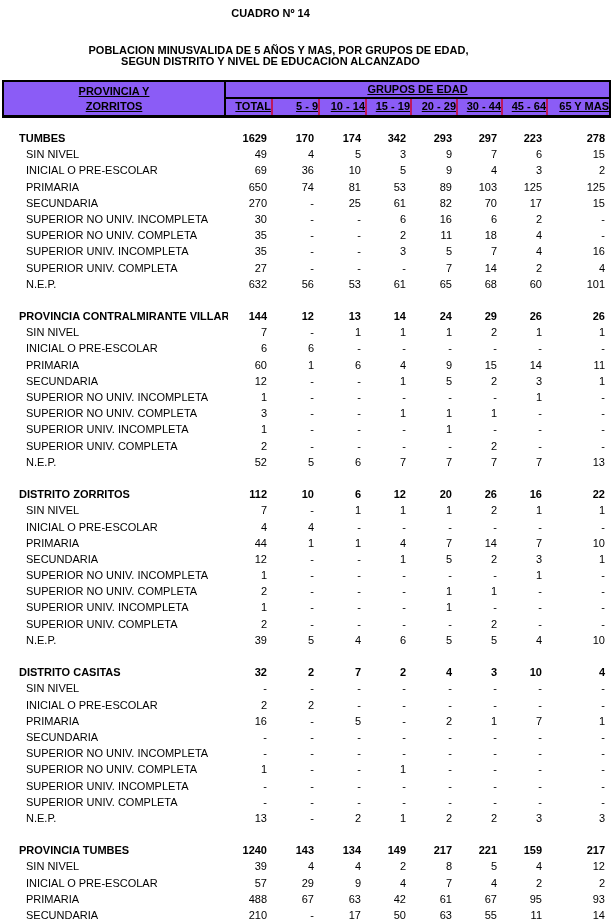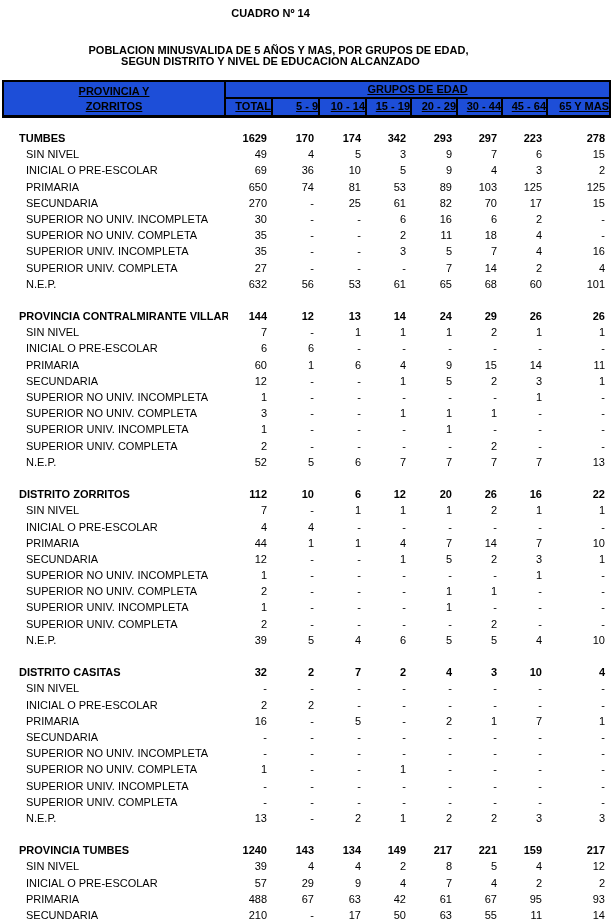--- a/index.html
+++ b/index.html
@@ -13,21 +13,21 @@
     position:absolute; left:0; width:541px; text-align:center;
     font-size:11px; font-weight:bold; white-space:nowrap;
   }
   #t-cuadro { top:7px; }
   #t-line1  { top:44px;padding-left:8px; }
   #t-line2  { top:55px; }
 
   
   .thead {
     position:absolute; top:80px; left:2px; width:609px; height:38px;
-    box-sizing:border-box; background:#1d4ed8;
+    box-sizing:border-box; background:#8b5cf6;
     border:2px solid #000; border-bottom:3px solid #000;
     display:flex; font-size:11px; font-weight:bold;
   }
   .th-left {
     width:226px; box-sizing:border-box; border-right:2px solid #000;
     display:flex; flex-direction:column; justify-content:center;
     text-align:center; line-height:15px;
   }
   .th-left span { text-decoration:underline; }
   .th-right { flex:1; display:flex; flex-direction:column; }
@@ -37,21 +37,21 @@
   }
   .th-group span { text-decoration:underline; }
   .th-cols {
     flex:1; display:grid;
     grid-template-columns:45px 47px 47px 45px 46px 45px 45px 63px;
   }
   .th-cell {
     box-sizing:border-box; text-align:right; line-height:15px;
     text-decoration:underline; white-space:nowrap; overflow:hidden;
   }
-  .th-cell + .th-cell { border-left:2px solid #000000; }
+  .th-cell + .th-cell { border-left:2px solid #be185d; }
 
   
   .tbody { position:absolute; top:130px; left:2px; width:609px; font-size:11px; }
   .trow {
     display:grid; height:16.2px; line-height:16.2px;
     grid-template-columns:226px 45px 47px 47px 45px 46px 45px 45px 63px;
     white-space:nowrap;
   }
   .trow.bold { font-weight:bold; }
   .lc { padding-left:17px; overflow:hidden; }

